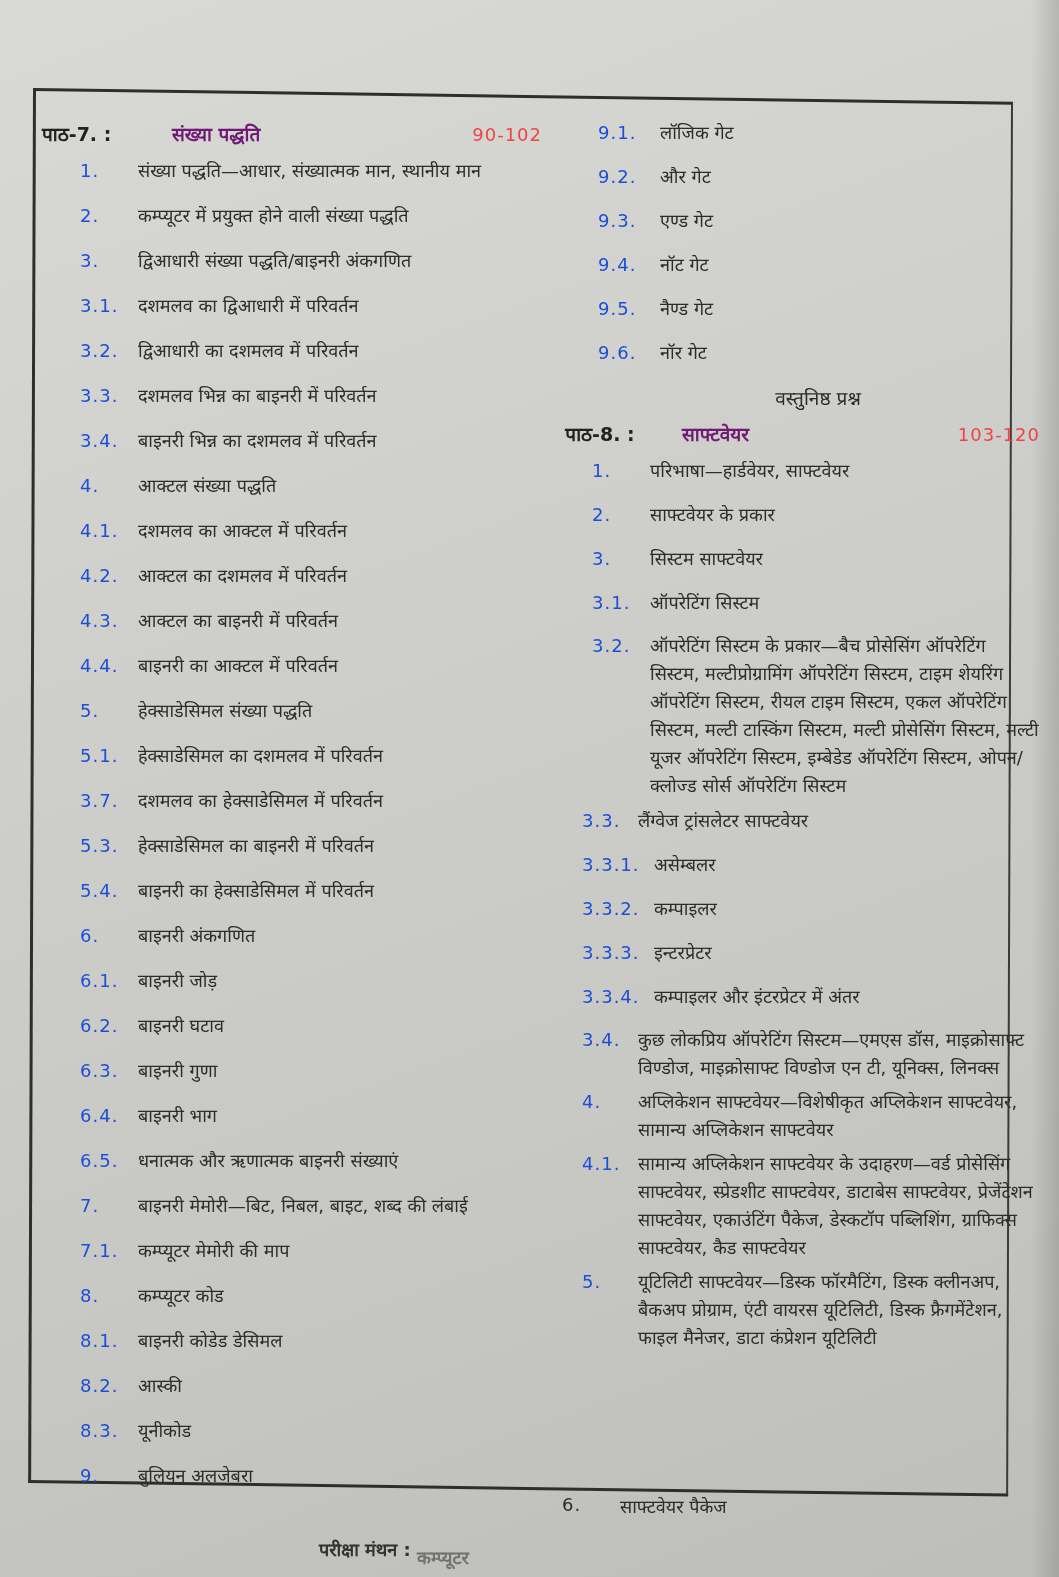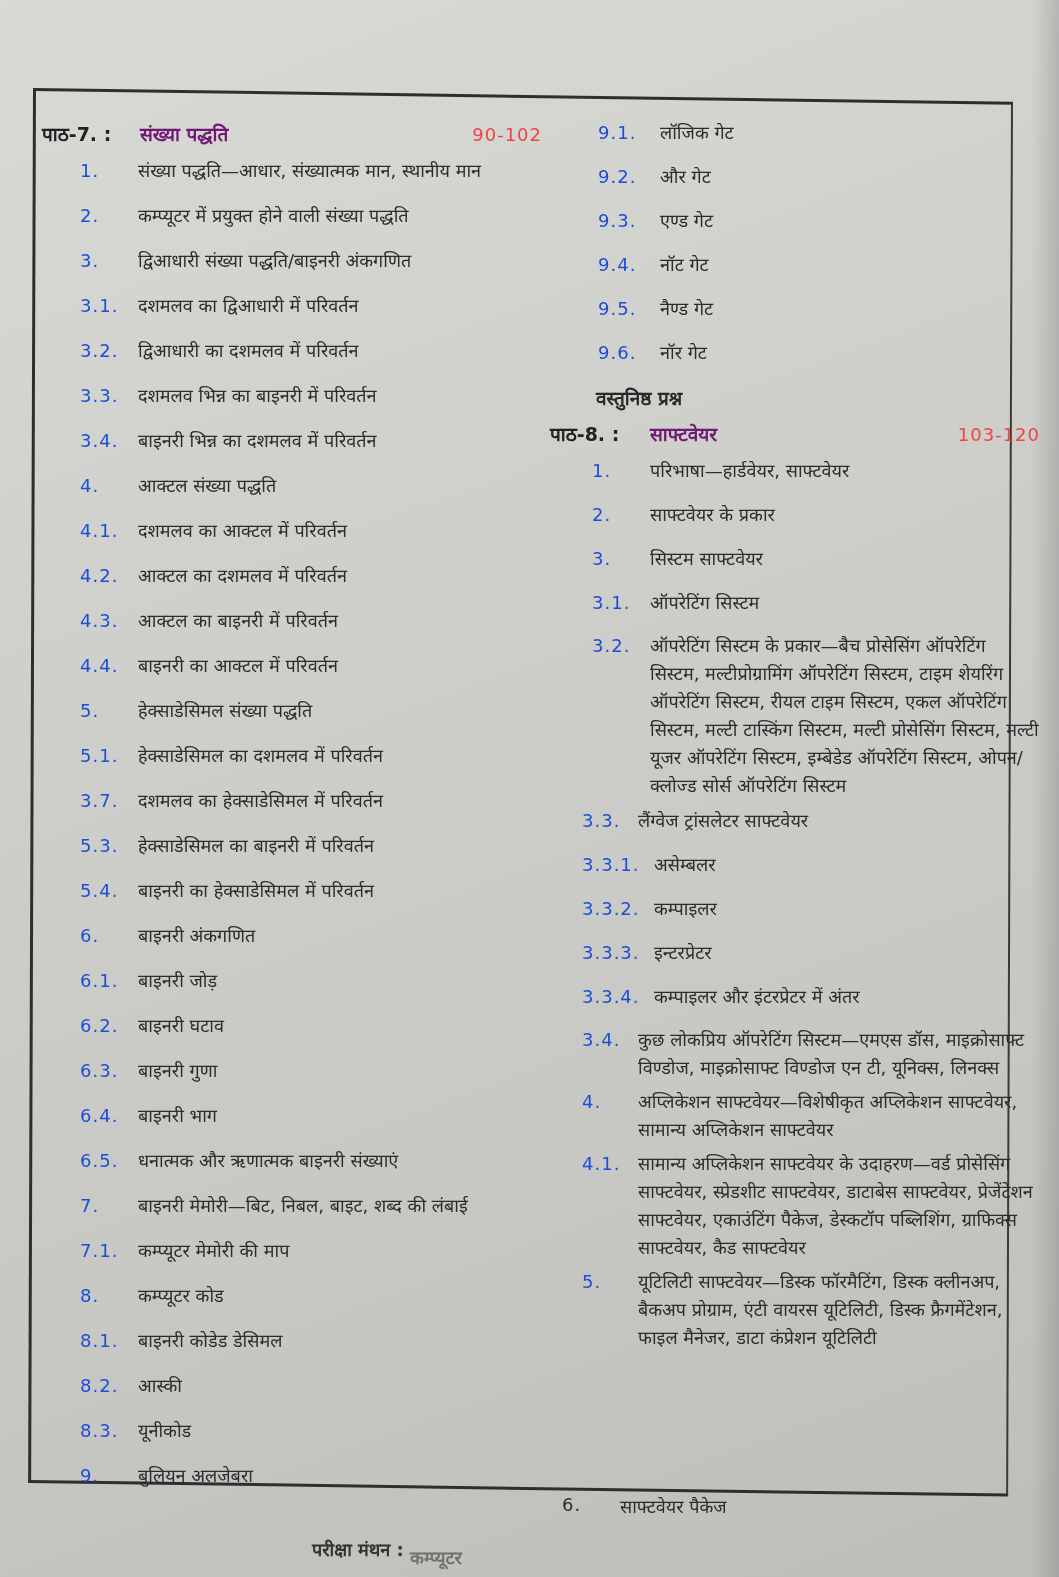--- a/index.html
+++ b/index.html
@@ -43,20 +43,21 @@
       top: 112px;
       width: 490px;
     }
     .chapter-header {
       display: flex;
       align-items: baseline;
       font-weight: bold;
       font-size: 19px;
       height: 32px;
       line-height: 32px;
+      gap: 32px;
     }
     .chapter-num {
       width: 98px;
       color: #222;
     }
     .chapter-title {
       flex: 1;
       color: #701a75;
     }
     .chapter-pages {
@@ -112,36 +113,38 @@
       padding-left: 32px;
     }
     .col-right .sub-row .num {
       width: 56px;
     }
     .col-right .multi {
       line-height: 28px;
       padding-top: 6px;
     }
     .objective {
-      font-weight: bold;
+      font-weight: normal;
       font-size: 19px;
       padding-left: 46px;
       height: 40px;
       line-height: 40px;
       margin-top: 2px;
+      text-align: center;
     }
     .col-right .chapter-header {
       margin-top: 0px;
     }
     .col-right .chapter-header .chapter-num {
       width: 100px;
+      text-align: center;
     }
     .footer {
       position: absolute;
-      left: 312px;
+      left: 319px;
       top: 1537px;
       font-size: 18px;
       font-weight: bold;
       color: #333;
       white-space: nowrap;
     }
     .footer-rest {
       display: inline-block;
       opacity: 0.55;
       transform: translateY(8px);

